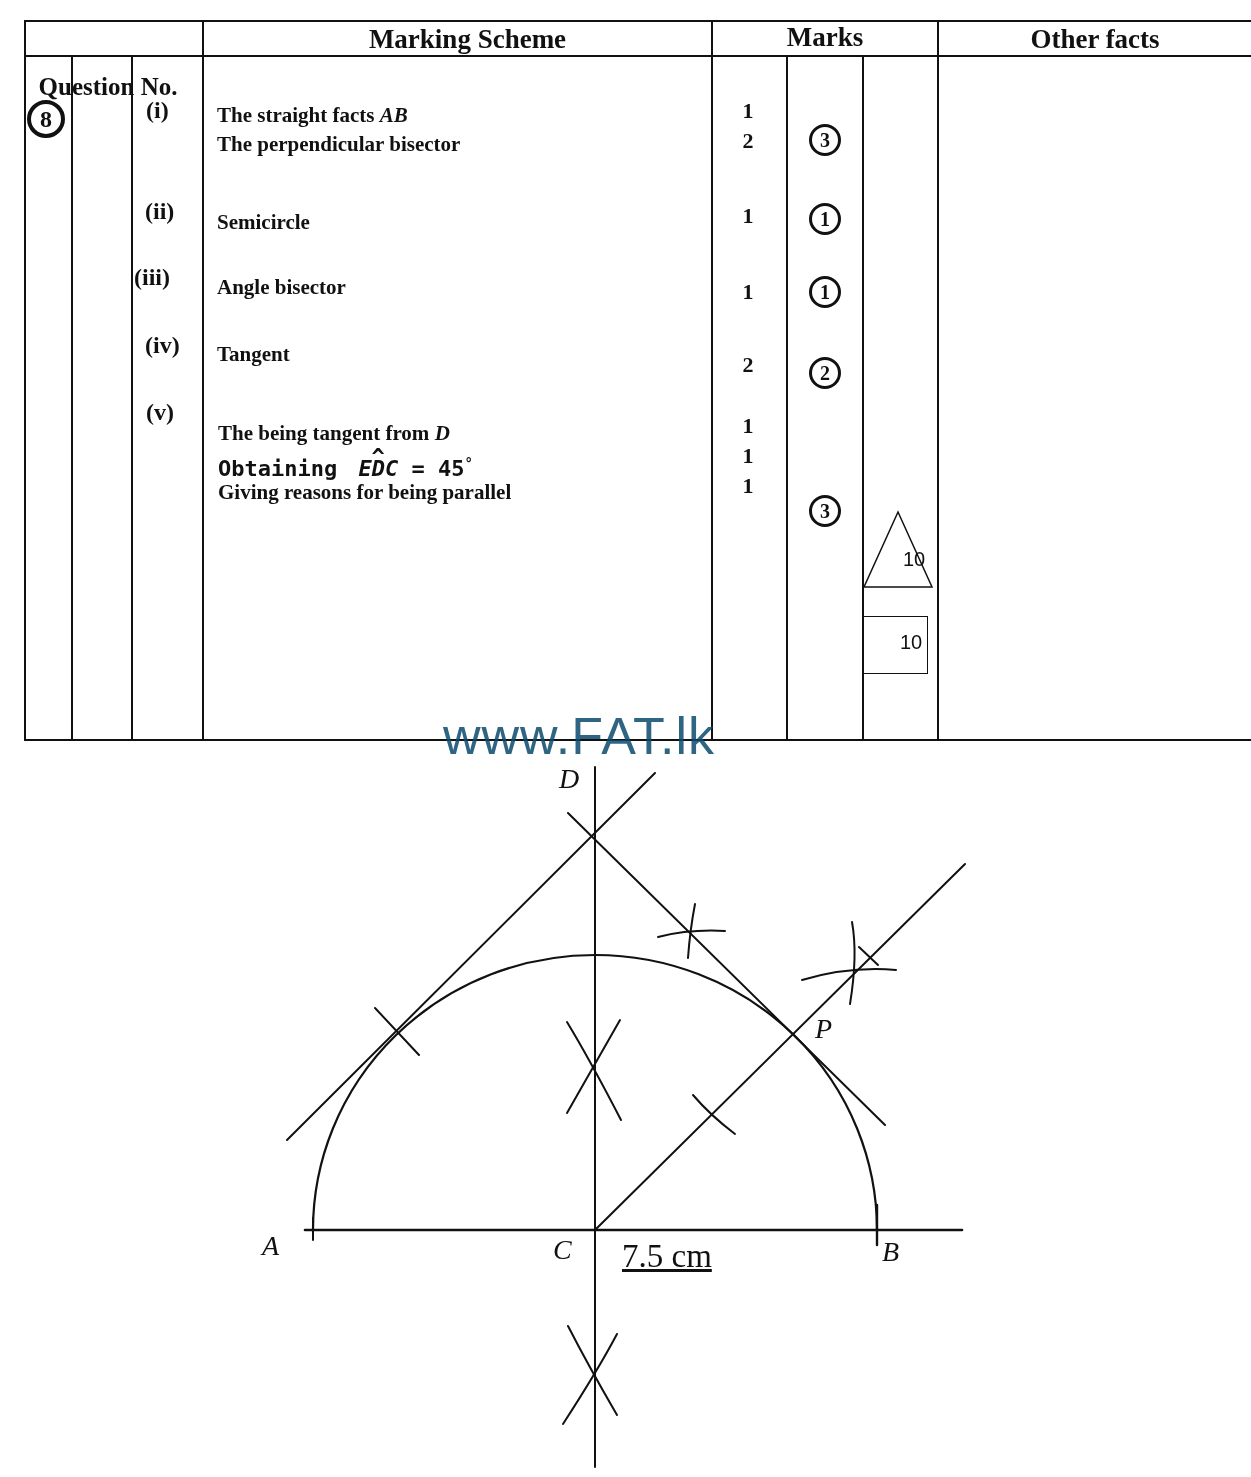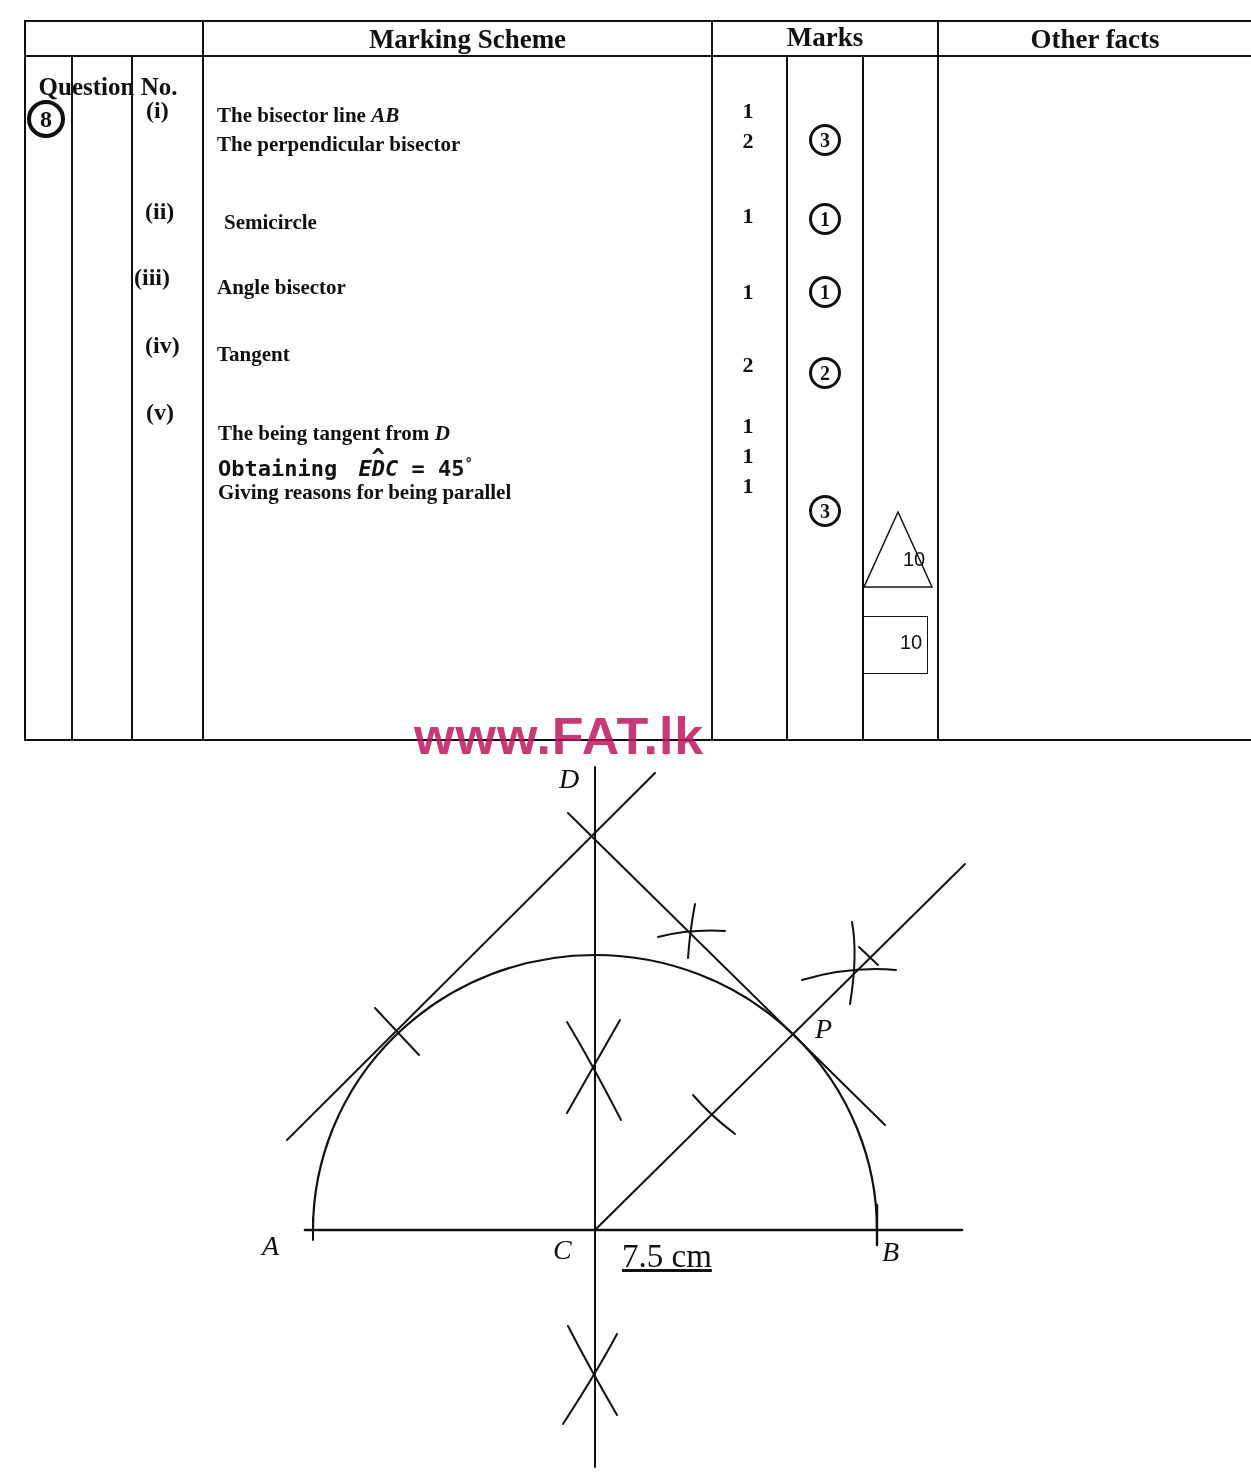--- a/index.html
+++ b/index.html
@@ -8,21 +8,21 @@
   .hline { position: absolute; background: #111; height: 2px; }
   .vline { position: absolute; background: #111; width: 2px; }
   .hdr { position: absolute; font-weight: bold; font-size: 25px; text-align: center; line-height: 30px; }
   .sub { position: absolute; font-weight: bold; font-size: 24px; line-height: 28px; }
   .scheme { position: absolute; font-weight: bold; font-size: 21px; line-height: 29px; white-space: nowrap; }
   .scheme i { font-style: italic; }
   .mono { font-family: "DejaVu Sans Mono", monospace; font-weight: bold; font-size: 22px; }
   .mark { position: absolute; font-weight: bold; font-size: 22px; line-height: 30px; text-align: center; width: 20px; }
   .circ { position: absolute; width: 26px; height: 26px; border: 3px solid #111; border-radius: 50%; font-weight: bold; font-size: 20px; line-height: 26px; text-align: center; }
   .circ.big { width: 30px; height: 30px; line-height: 30px; font-size: 24px; border-width: 4px; }
-  .watermark { position: absolute; left: 414px; top: 706px; font-family: "Liberation Sans", sans-serif; font-weight: bold; font-size: 52px; color: #be185d; letter-spacing: 1px; opacity: 0.85; pointer-events: none; }
+  .watermark { position: absolute; left: 443px; top: 706px; font-family: "Liberation Sans", sans-serif; font-weight: normal; font-size: 52px; color: #0c4a6e; letter-spacing: 1px; opacity: 0.85; pointer-events: none; }
   .boxnum { font-family: "Liberation Sans", sans-serif; font-size: 20px; margin-left: 16px; }
   .lbl { position: absolute; font-family: "Liberation Serif", serif; font-style: italic; font-size: 28px; }
   .lbl.plain { font-style: normal; font-size: 33px; text-decoration: underline; }
 </style>
 </head>
 <body>
 
 <div>
 
   <div class="hline" style="left:24px; top:20px; width:1227px;"></div>
@@ -45,24 +45,24 @@
 
   <div class="circ big" style="left:27px; top:100px;">8</div>
 
   <div class="sub" style="left:146px; top:96px;">(i)</div>
   <div class="sub" style="left:145px; top:197px;">(ii)</div>
   <div class="sub" style="left:134px; top:263px;">(iii)</div>
   <div class="sub" style="left:145px; top:331px;">(iv)</div>
   <div class="sub" style="left:146px; top:398px;">(v)</div>
 
   <div class="scheme" style="left:217px; top:101px;">
-    <span>The bisector line </span><i>AB</i>
+    <span>The straight facts </span><i>AB</i>
   </div>
   <div class="scheme" style="left:217px; top:130px;">The perpendicular bisector</div>
-  <div class="scheme" style="left:224px; top:208px;">Semicircle</div>
+  <div class="scheme" style="left:217px; top:208px;">Semicircle</div>
   <div class="scheme" style="left:217px; top:273px;">Angle bisector</div>
   <div class="scheme" style="left:217px; top:340px;">Tangent</div>
   <div class="scheme" style="left:218px; top:419px;">
     <span>The being tangent from </span><i>D</i>
   </div>
   <div class="scheme mono" style="left:218px; top:449px;">
     <span>Obtaining </span><i style="position:relative;margin-left:8px;"><span>EDC</span><span style="position:absolute; left:13px; top:-14px; font-style:normal;">^</span></i><span> = 45</span><sup style="font-size:14px;">°</sup>
   </div>
   <div class="scheme" style="left:218px; top:478px;">Giving reasons for being parallel</div>
 

